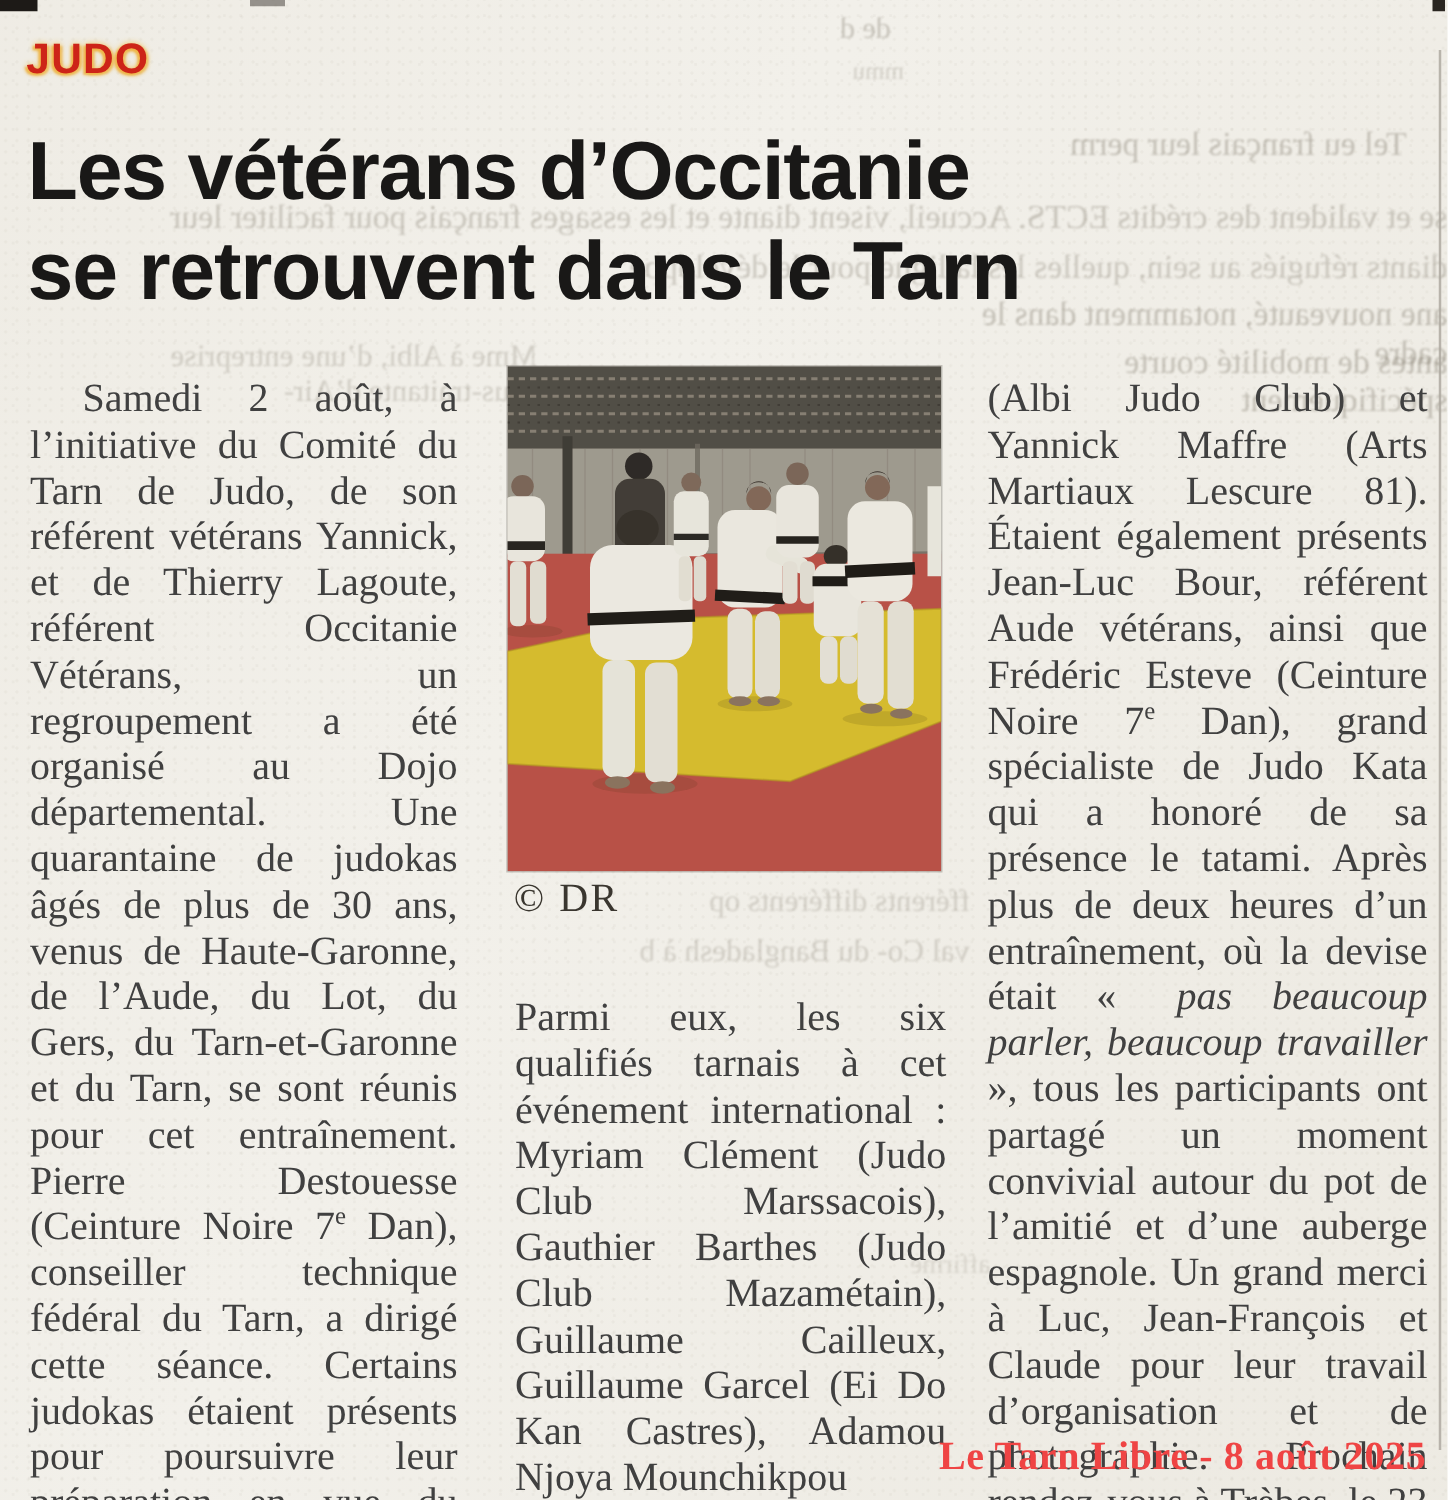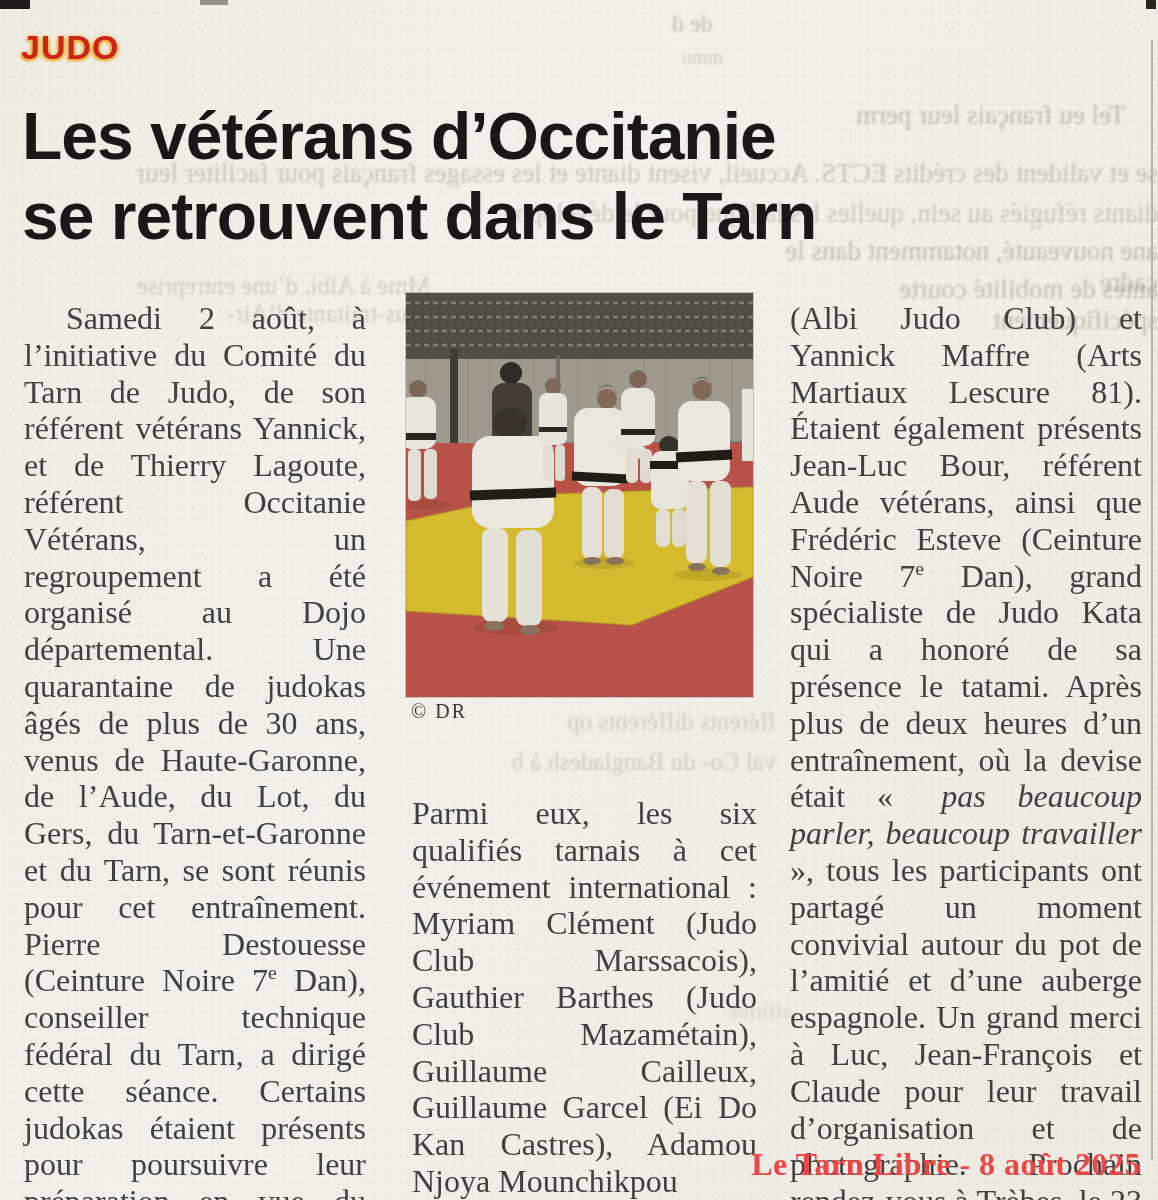--- a/index.html
+++ b/index.html
@@ -29,21 +29,21 @@
     font-size:66px;line-height:80px;color:#191817;letter-spacing:-1px;}
   .bodycol{position:absolute;color:#404040;font-size:32px;line-height:36.8px;
     text-align:justify;hyphens:auto;-webkit-hyphens:auto;}
   .col1{left:24px;top:300px;width:342px;text-indent:42px;}
   .col2{left:412px;top:795px;width:345px;}
   .col3{left:790px;top:300px;width:352px;}
   .sup{font-size:.62em;vertical-align:super;line-height:0;}
   .ital{font-style:italic;margin-left:16px;}
   .photo{position:absolute;left:406px;top:293px;width:347px;height:404px;
     box-shadow:0 0 0 1px rgba(60,55,48,.25);}
-  .caption{position:absolute;left:411px;top:700px;font-size:20px;color:#3a362f;letter-spacing:2px;}
+  .caption{position:absolute;left:411px;top:700px;font-size:32px;color:#3a362f;letter-spacing:2px;}
   .footer{position:absolute;right:17px;top:1146px;
     font-weight:bold;font-size:32px;letter-spacing:.5px;}
   
   .artifacts{position:absolute;inset:0;z-index:3;pointer-events:none;}
   .mark{position:absolute;}
   .m-tl{left:0;top:0;width:30px;height:9px;background:#1d1a17;}
   .m-t2{left:200px;top:0;width:28px;height:5px;background:#4a463f;opacity:.55;}
   .m-tr{left:1146px;top:0;width:10px;height:9px;background:#2a2621;}
   .m-vline{left:1151px;top:40px;width:2px;height:1120px;background:#aaa59c;opacity:.8;}
 </style>

